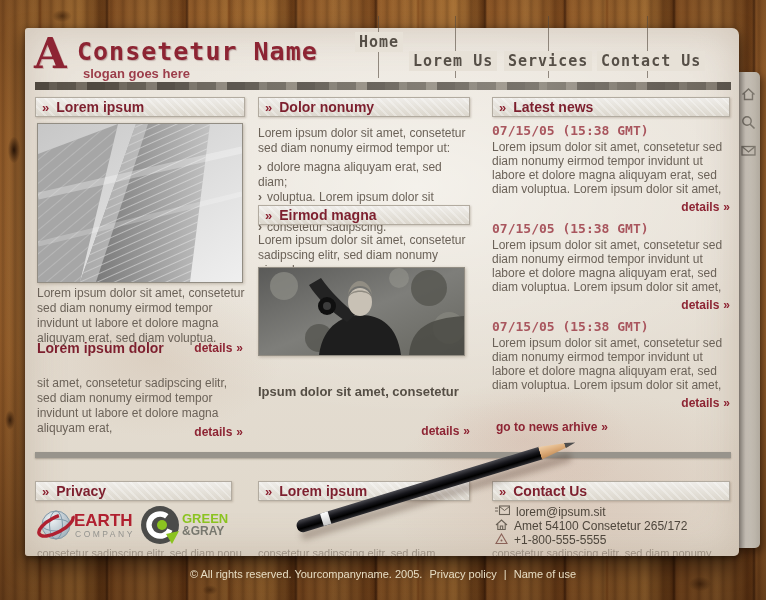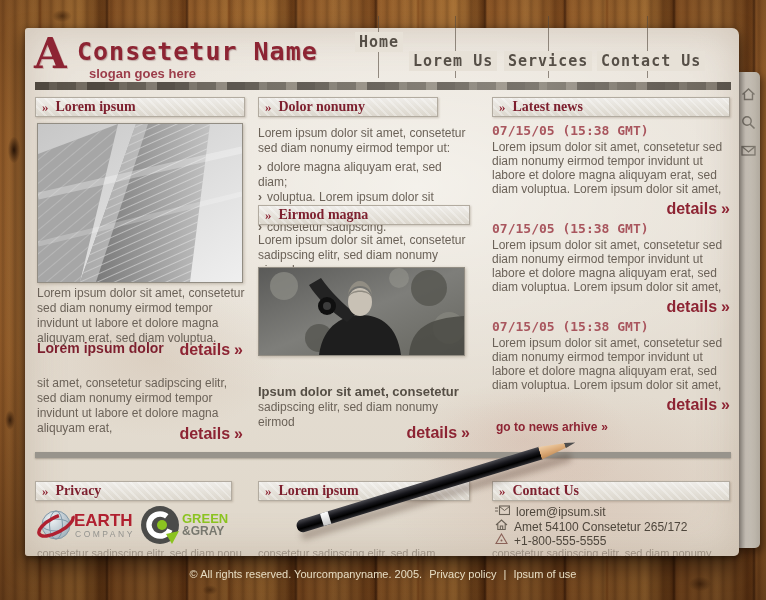--- a/index.html
+++ b/index.html
@@ -33,53 +33,53 @@
       radial-gradient(ellipse 26% 22% at 18% 62%, rgba(168,128,98,.14), rgba(168,128,98,0) 70%),
       radial-gradient(ellipse 22% 16% at 70% 78%, rgba(165,80,60,.10), rgba(165,80,60,0) 70%),
       linear-gradient(#eae4db,#e0d8cb);
     border-radius:3px 7px 5px 3px;
     box-shadow:0 10px 22px rgba(10,4,0,.55),0 2px 6px rgba(10,4,0,.4),inset 0 0 42px rgba(140,110,85,.28);}
   
   .dropcap{position:absolute;left:9px;top:4px;font-family:"DejaVu Serif",serif;font-weight:bold;
     font-size:42px;line-height:44px;color:#8d2433;text-shadow:1px 1px 0 rgba(120,30,40,.25);}
   .title{position:absolute;left:52px;top:9px;font-family:"DejaVu Sans Mono",monospace;font-weight:bold;
     font-size:25px;letter-spacing:1px;color:#8d2433;text-shadow:1px 1px 1px rgba(90,30,35,.3);}
-  .slogan{position:absolute;left:64px;top:38px;font-size:13px;font-weight:bold;color:#9c3d4a;}
+  .slogan{position:absolute;left:58px;top:38px;font-size:13px;font-weight:bold;color:#9c3d4a;}
   .nav-div{position:absolute;top:-12px;width:1px;height:62px;background:rgba(84,72,60,.6);}
   .nav-item{position:absolute;font-family:"DejaVu Sans Mono",monospace;font-size:15px;font-weight:bold;
     color:#564f47;letter-spacing:1px;background:#e7e1d7;padding:1px 4px;cursor:pointer;white-space:nowrap;}
   .grunge{position:absolute;left:10px;top:54px;width:696px;height:8px;opacity:.92;
     background-image:
       linear-gradient(90deg, rgba(40,30,20,.45), rgba(120,110,100,.05) 28%, rgba(210,205,195,.25) 72%, rgba(80,70,60,.35)),
       repeating-linear-gradient(90deg,#57524a 0 14px,#7b766c 14px 22px,#68635a 22px 41px,#8d877c 41px 52px,#4e4942 52px 70px);}
   
   .hbar{position:absolute;height:20px;border:1px solid #b2aba0;box-sizing:border-box;
     background:linear-gradient(#efede9,#dcd7cd);
     background-image:repeating-linear-gradient(45deg, rgba(255,255,255,.30) 0 2px, rgba(0,0,0,0) 2px 6px),linear-gradient(#efede9,#dcd7cd);
-    font-family:Liberation Serif, serif;font-weight:bold;font-size:14px;line-height:18px;
+    font-family:Liberation Sans, sans-serif;font-weight:bold;font-size:14px;line-height:18px;
     color:#7d1f2e;padding-left:6px;white-space:nowrap;box-shadow:1px 1px 2px rgba(90,70,50,.25);}
   .hbar .arr{color:#8d2433;margin-right:7px;font-size:13px;}
   
   .txt{position:absolute;font-size:12px;line-height:15px;color:#6b6258;}
-  .details{position:absolute;font-size:16px;font-weight:bold;color:#8d2433;text-align:right;cursor:pointer;}
+  .details{position:absolute;font-size:12px;font-weight:bold;color:#8d2433;text-align:right;cursor:pointer;}
   .details .arr,.redlink .arr{margin-left:4px;}
   .redtitle{position:absolute;font-size:14px;font-weight:bold;color:#7d1f2e;}
   .graytitle{position:absolute;font-size:13px;font-weight:bold;color:#554e45;}
   .bullets{margin:4px 16px 0 0;padding:0;list-style:none;}
   .bullets li{line-height:15px;}
   .bullets .b{color:#6b6258;margin-right:5px;font-weight:bold;}
   .date{position:absolute;font-family:"DejaVu Sans Mono",monospace;font-size:13px;font-weight:bold;color:#a9565e;white-space:nowrap;}
   .redlink{position:absolute;font-size:12px;font-weight:bold;color:#8d2433;cursor:pointer;}
   .caption{position:absolute;font-size:12px;color:#6b6258;text-decoration:underline;cursor:pointer;}
   .photo{position:absolute;border:1px solid #928d83;background:#d8d8d8;box-shadow:1px 1px 3px rgba(90,70,50,.3);}
   .divbar{position:absolute;left:10px;top:424px;width:696px;height:6px;background:#98948c;
     box-shadow:0 1px 2px rgba(70,55,40,.35);}
   .faint{position:absolute;height:8px;overflow:hidden;font-size:11px;line-height:11px;color:rgba(100,88,76,.5);}
   
-  .crow{position:absolute;display:flex;align-items:center;gap:6px;font-size:12px;color:#4e463c;}
+  .crow{position:absolute;display:flex;gap:6px;font-size:12px;color:#4e463c;}
   
   .footer{position:absolute;left:0;top:568px;width:766px;text-align:center;font-size:11px;color:#e7ddc3;z-index:3;}
   .footer span{margin:0 2px;}
   .flink{cursor:pointer;}
   
   .pencil-shadow{position:absolute;left:301px;top:532px;width:282px;height:9px;z-index:59;
     transform:rotate(-16.5deg);transform-origin:0 50%;background:rgba(60,38,22,.30);filter:blur(3px);border-radius:5px;}
   .pencil{position:absolute;left:297px;top:521px;width:291px;height:13px;z-index:60;
     transform:rotate(-17deg);transform-origin:0 50%;}
   .pbody{position:absolute;left:0;top:0;width:255px;height:13px;border-radius:6px 0 0 6px;
@@ -129,21 +129,21 @@
     <div class="nav-div" style="left:523px"></div>
     <div class="nav-div" style="left:622px"></div>
     <div class="nav-item" style="left:330px;top:4px">Home</div>
     <div class="nav-item" style="left:384px;top:23px">Lorem Us</div>
     <div class="nav-item" style="left:479px;top:23px">Services</div>
     <div class="nav-item" style="left:572px;top:23px">Contact Us</div>
 
     <div class="grunge"></div>
 
     <div class="hbar" style="left:10px;top:69px;width:210px"><span class="arr">»</span><span>Lorem ipsum</span></div>
-    <div class="hbar" style="left:233px;top:69px;width:180px"><span class="arr">»</span><span>Dolor nonumy</span></div>
+    <div class="hbar" style="left:233px;top:69px;width:212px"><span class="arr">»</span><span>Dolor nonumy</span></div>
     <div class="hbar" style="left:467px;top:69px;width:238px"><span class="arr">»</span><span>Latest news</span></div>
 
     <div class="photo" style="left:12px;top:95px;width:204px;height:158px">
       <svg width="204" height="158" viewBox="0 0 204 158">
         <defs>
           <linearGradient id="sky" x1="0" y1="0" x2="1" y2="1">
               <stop offset="0" stop-color="#c7c7c7"></stop>
               <stop offset="1" stop-color="#efefef"></stop>
             </linearGradient>
           <linearGradient id="tow" x1="0" y1="0" x2="1" y2="0">
@@ -204,21 +204,20 @@
         <path d="M60,87 C64,56 86,47 102,47 C122,47 138,58 142,87 Z" fill="#1e1e1e"></path>
         <path d="M88,54 C72,44 58,30 50,17 L62,10 C72,24 84,36 97,46 Z" fill="#232323"></path>
         <circle cx="68" cy="38" r="9" fill="#0f0f0f"></circle>
           <circle cx="68" cy="38" r="4" fill="#3c3c3c"></circle>
         <ellipse cx="101" cy="34" rx="12" ry="14" fill="#c8c1b5"></ellipse>
         <path d="M89,30 C90,20 112,20 113,30 C110,22 92,22 89,30 Z" fill="#8e8a80"></path>
         <path d="M89,29 a12,11 0 0 1 24,0 a12,16 0 0 0 -24,0 Z" fill="#918d83"></path>
       </svg>
     </div>
     <div class="graytitle" style="left:233px;top:356px">Ipsum dolor sit amet, consetetur</div>
-    <div class="txt" style="left:233px;top:372px;width:214px">sadipscing elitr, sed diam nonumy eirmod</div>
     <div class="details" style="left:233px;top:396px;width:212px"><span>details</span><span class="arr">»</span></div>
 
     <div class="date" style="left:467px;top:95px">07/15/05 (15:38 GMT)</div>
     <div class="txt" style="left:467px;top:112px;width:240px;line-height:14px">Lorem ipsum dolor sit amet, consetetur sed diam nonumy eirmod tempor invidunt ut labore et dolore magna aliquyam erat, sed diam voluptua. Lorem ipsum dolor sit amet,</div>
     <div class="details" style="left:467px;top:172px;width:238px"><span>details</span><span class="arr">»</span></div>
 
     <div class="date" style="left:467px;top:193px">07/15/05 (15:38 GMT)</div>
     <div class="txt" style="left:467px;top:210px;width:240px;line-height:14px">Lorem ipsum dolor sit amet, consetetur sed diam nonumy eirmod tempor invidunt ut labore et dolore magna aliquyam erat, sed diam voluptua. Lorem ipsum dolor sit amet,</div>
     <div class="details" style="left:467px;top:270px;width:238px"><span>details</span><span class="arr">»</span></div>
 
@@ -295,15 +294,15 @@
     <div class="pbody"></div>
     <div class="pband"></div>
     <div class="pwood"></div>
     <div class="plead"></div>
   </div>
 
   <div class="footer">
     <span>© All rights reserved. Yourcompanyname. 2005.</span>
     <span class="flink">Privacy policy</span>
     <span>|</span>
-    <span class="flink">Ipsum of use</span>
+    <span class="flink">Name of use</span>
   </div>
 </div>
 
 </body></html>

